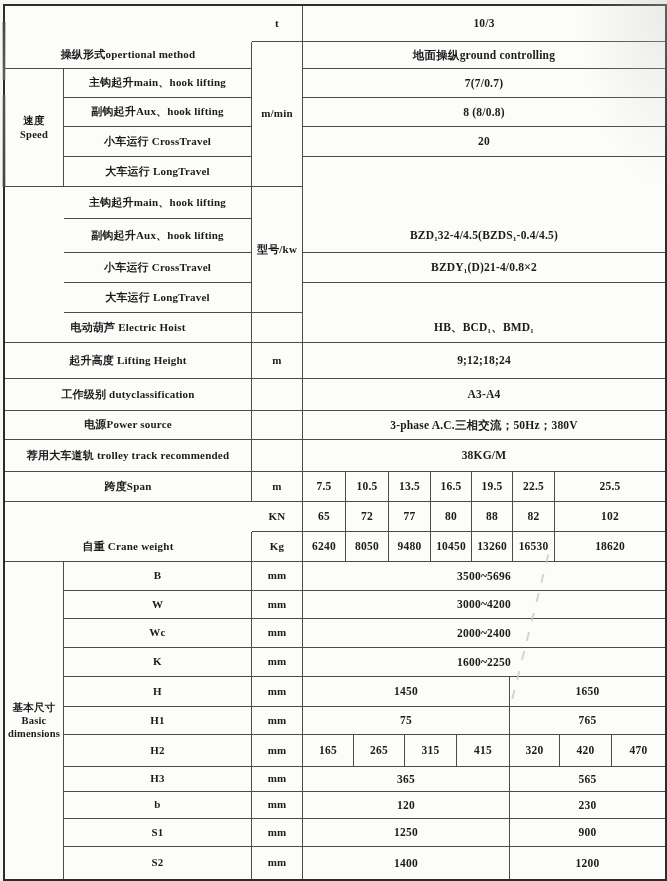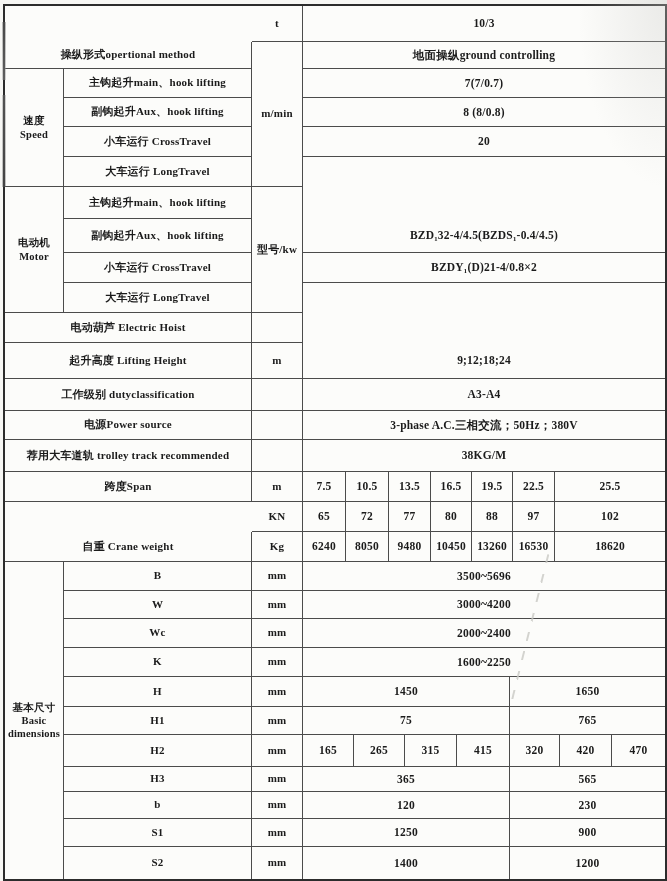--- a/index.html
+++ b/index.html
@@ -39,32 +39,31 @@
     <div class="c g" style="grid-area:3/1/7/2">速度
 Speed</div>
     <div class="c" style="grid-area:3/2/4/3">主钩起升main、hook lifting</div>
     <div class="c val no-r" style="grid-area:3/4/4/17">7(7/0.7)</div>
     <div class="c" style="grid-area:4/2/5/3">副钩起升Aux、hook lifting</div>
     <div class="c val no-r" style="grid-area:4/4/5/17">8 (8/0.8)</div>
     <div class="c" style="grid-area:5/2/6/3">小车运行 CrossTravel</div>
     <div class="c val no-r" style="grid-area:5/4/6/17">20</div>
     <div class="c" style="grid-area:6/2/7/3">大车运行 LongTravel</div>
 
-    <div class="c g" style="grid-area:7/1/11/2">电动机
-Motor</div>
     <div class="c" style="grid-area:7/3/11/4">型号/kw</div>
     <div class="c" style="grid-area:7/2/8/3">主钩起升main、hook lifting</div>
     <div class="c" style="grid-area:8/2/9/3">副钩起升Aux、hook lifting</div>
     <div class="c val no-r" style="grid-area:8/4/9/17">BZD₁32-4/4.5(BZDS₁-0.4/4.5)</div>
     <div class="c" style="grid-area:9/2/10/3">小车运行 CrossTravel</div>
     <div class="c val no-r" style="grid-area:9/4/10/17">BZDY₁(D)21-4/0.8×2</div>
     <div class="c" style="grid-area:10/2/11/3">大车运行 LongTravel</div>
 
     <div class="c" style="grid-area:11/1/12/3">电动葫芦 Electric Hoist</div>
     <div class="c" style="grid-area:11/3/12/4"></div>
+    <div class="c val no-r" style="grid-area:11/4/12/17">HB、BCD₁、BMD₁</div>
     <div class="c" style="grid-area:12/1/13/3">起升高度 Lifting Height</div>
     <div class="c" style="grid-area:12/3/13/4">m</div>
     <div class="c val no-r" style="grid-area:12/4/13/17">9;12;18;24</div>
     <div class="c" style="grid-area:13/1/14/3">工作级别 dutyclassification</div>
     <div class="c" style="grid-area:13/3/14/4"></div>
     <div class="c val no-r" style="grid-area:13/4/14/17">A3-A4</div>
     <div class="c" style="grid-area:14/1/15/3">电源Power source</div>
     <div class="c" style="grid-area:14/3/15/4"></div>
     <div class="c val no-r" style="grid-area:14/4/15/17">3-phase A.C.三相交流；50Hz；380V</div>
     <div class="c" style="grid-area:15/1/16/3">荐用大车道轨 trolley track recommended</div>
@@ -80,21 +79,21 @@
     <div class="c val" style="grid-area:16/11/17/13">19.5</div>
     <div class="c val" style="grid-area:16/13/17/14">22.5</div>
     <div class="c val no-r" style="grid-area:16/14/17/17">25.5</div>
 
     <div class="c" style="grid-area:17/3/18/4">KN</div>
     <div class="c val" style="grid-area:17/4/18/5">65</div>
     <div class="c val" style="grid-area:17/5/18/7">72</div>
     <div class="c val" style="grid-area:17/7/18/9">77</div>
     <div class="c val" style="grid-area:17/9/18/11">80</div>
     <div class="c val" style="grid-area:17/11/18/13">88</div>
-    <div class="c val" style="grid-area:17/13/18/14">97</div>
+    <div class="c val" style="grid-area:17/13/18/14">82</div>
     <div class="c val no-r" style="grid-area:17/14/18/17">102</div>
 
     <div class="c" style="grid-area:18/1/19/3">自重 Crane weight</div>
     <div class="c" style="grid-area:18/3/19/4">Kg</div>
     <div class="c val" style="grid-area:18/4/19/5">6240</div>
     <div class="c val" style="grid-area:18/5/19/7">8050</div>
     <div class="c val" style="grid-area:18/7/19/9">9480</div>
     <div class="c val" style="grid-area:18/9/19/11">10450</div>
     <div class="c val" style="grid-area:18/11/19/13">13260</div>
     <div class="c val" style="grid-area:18/13/19/14">16530</div>

